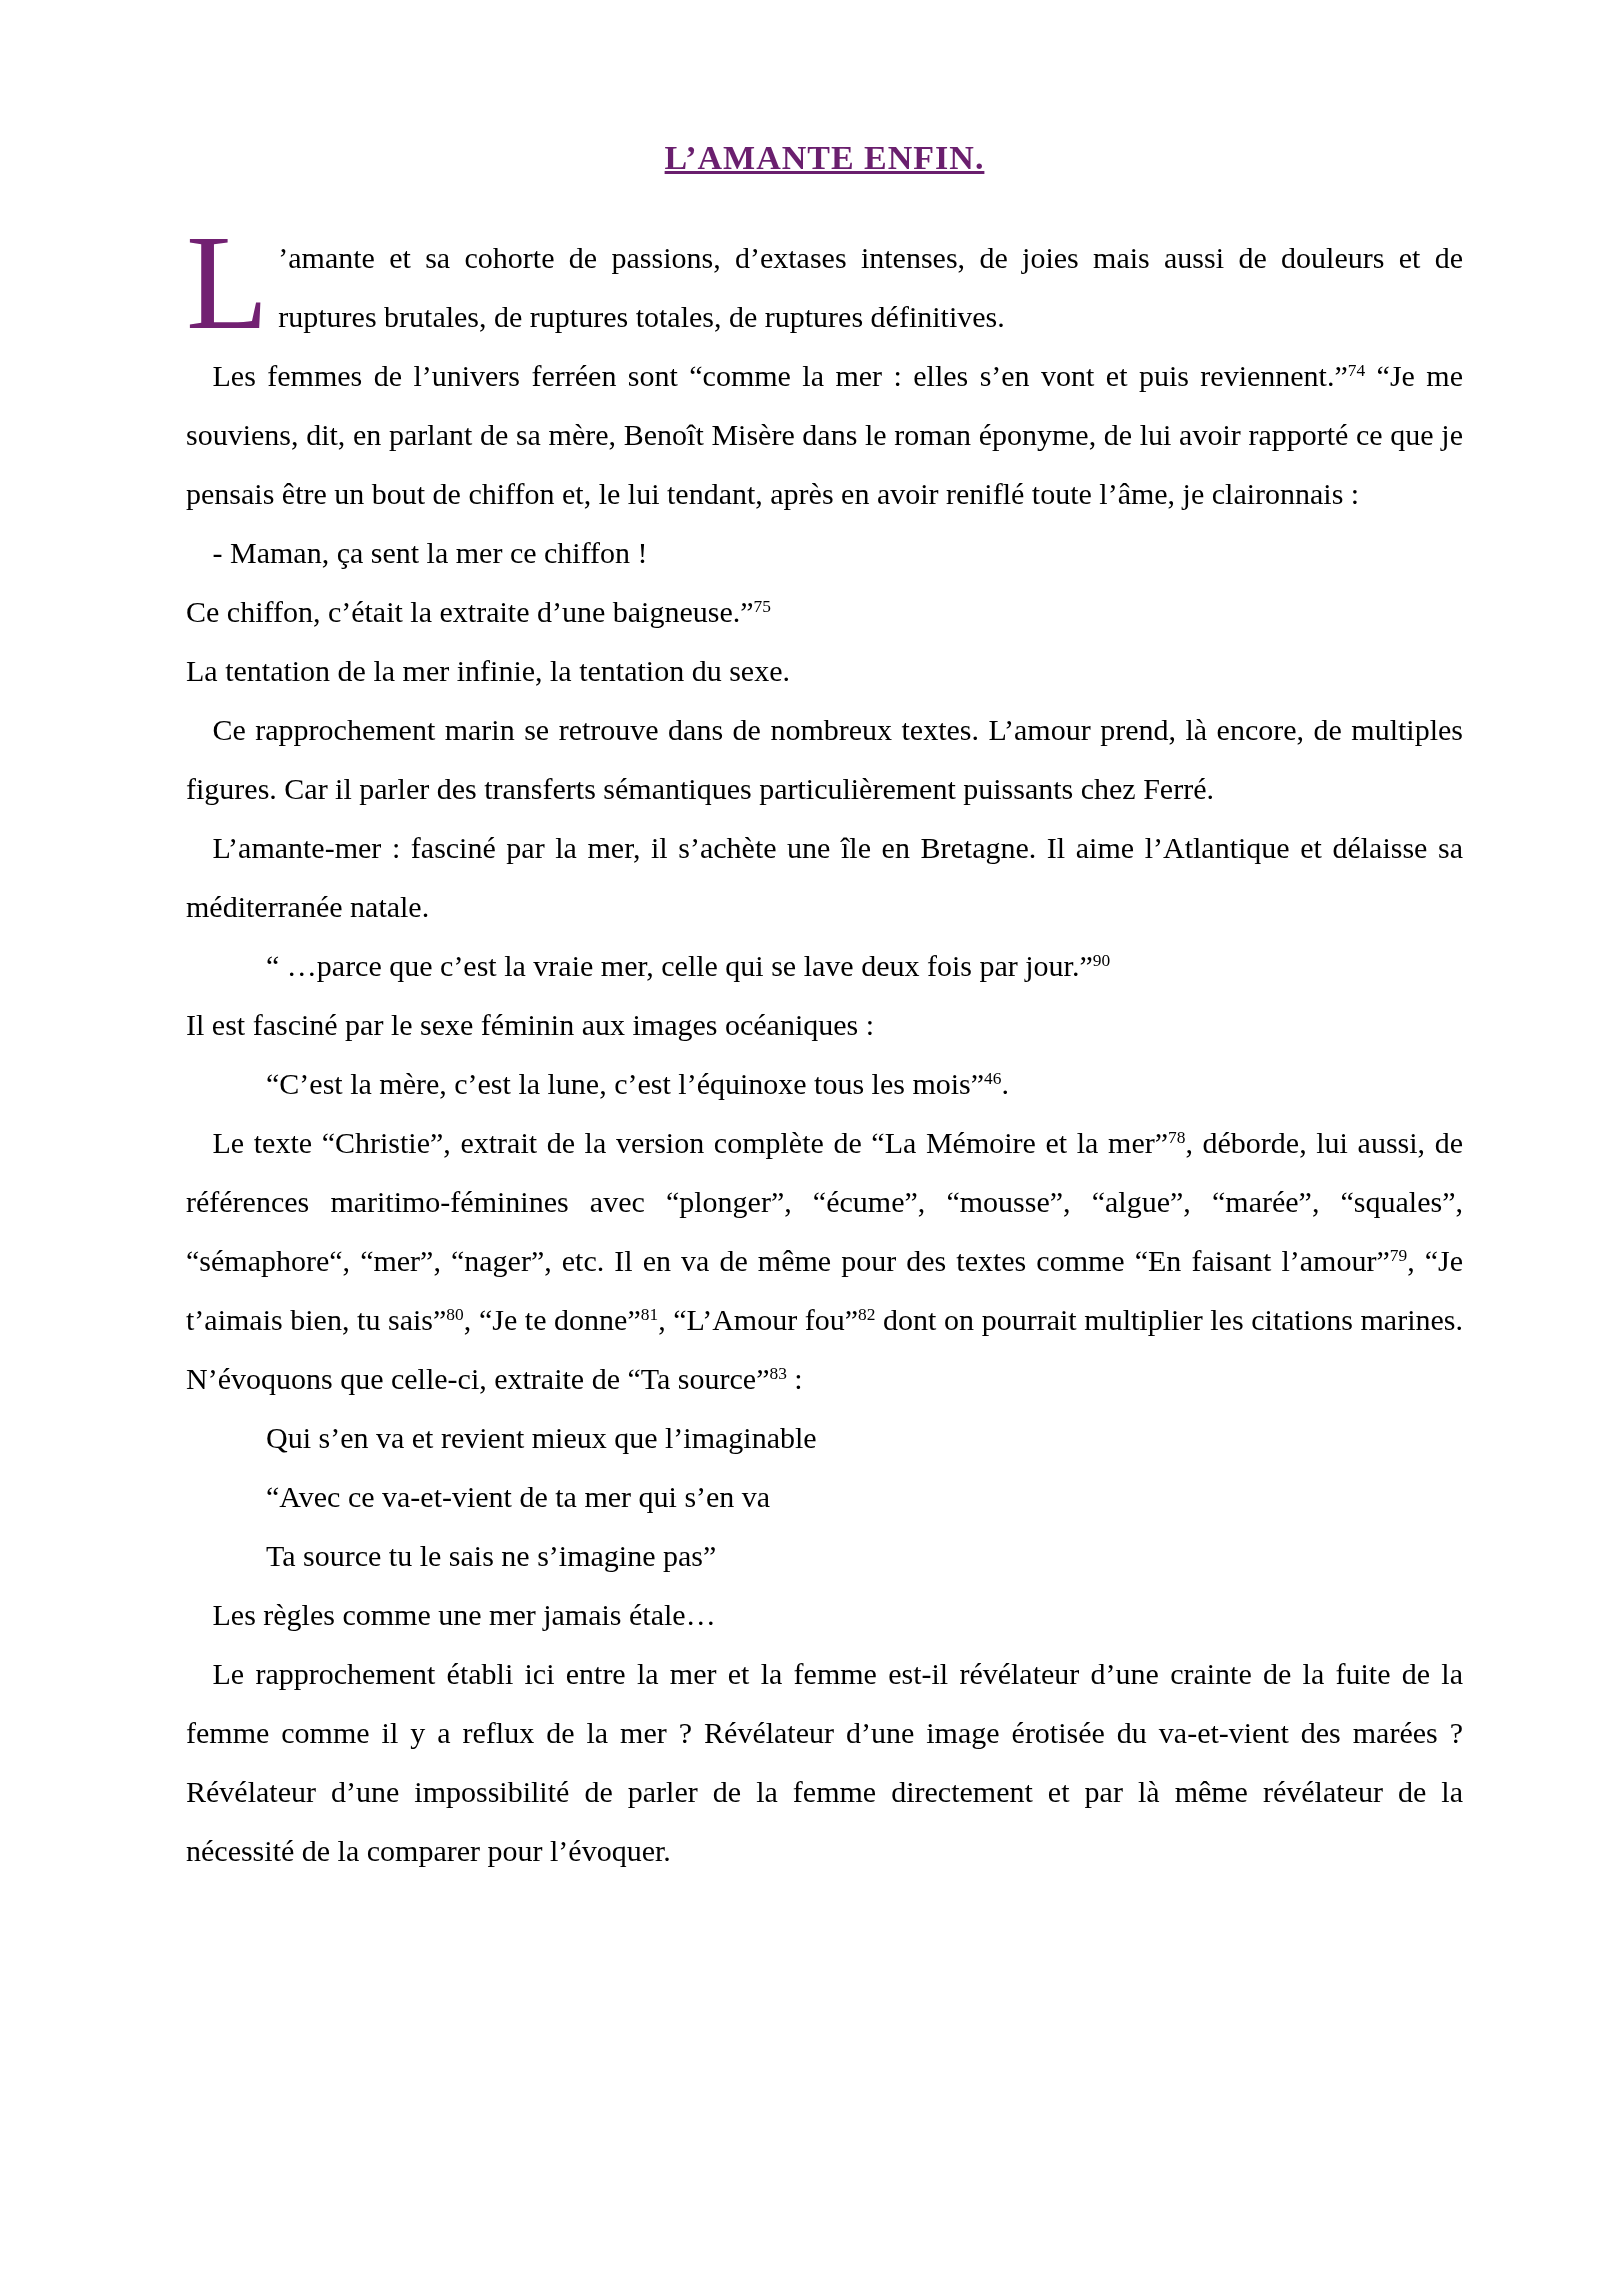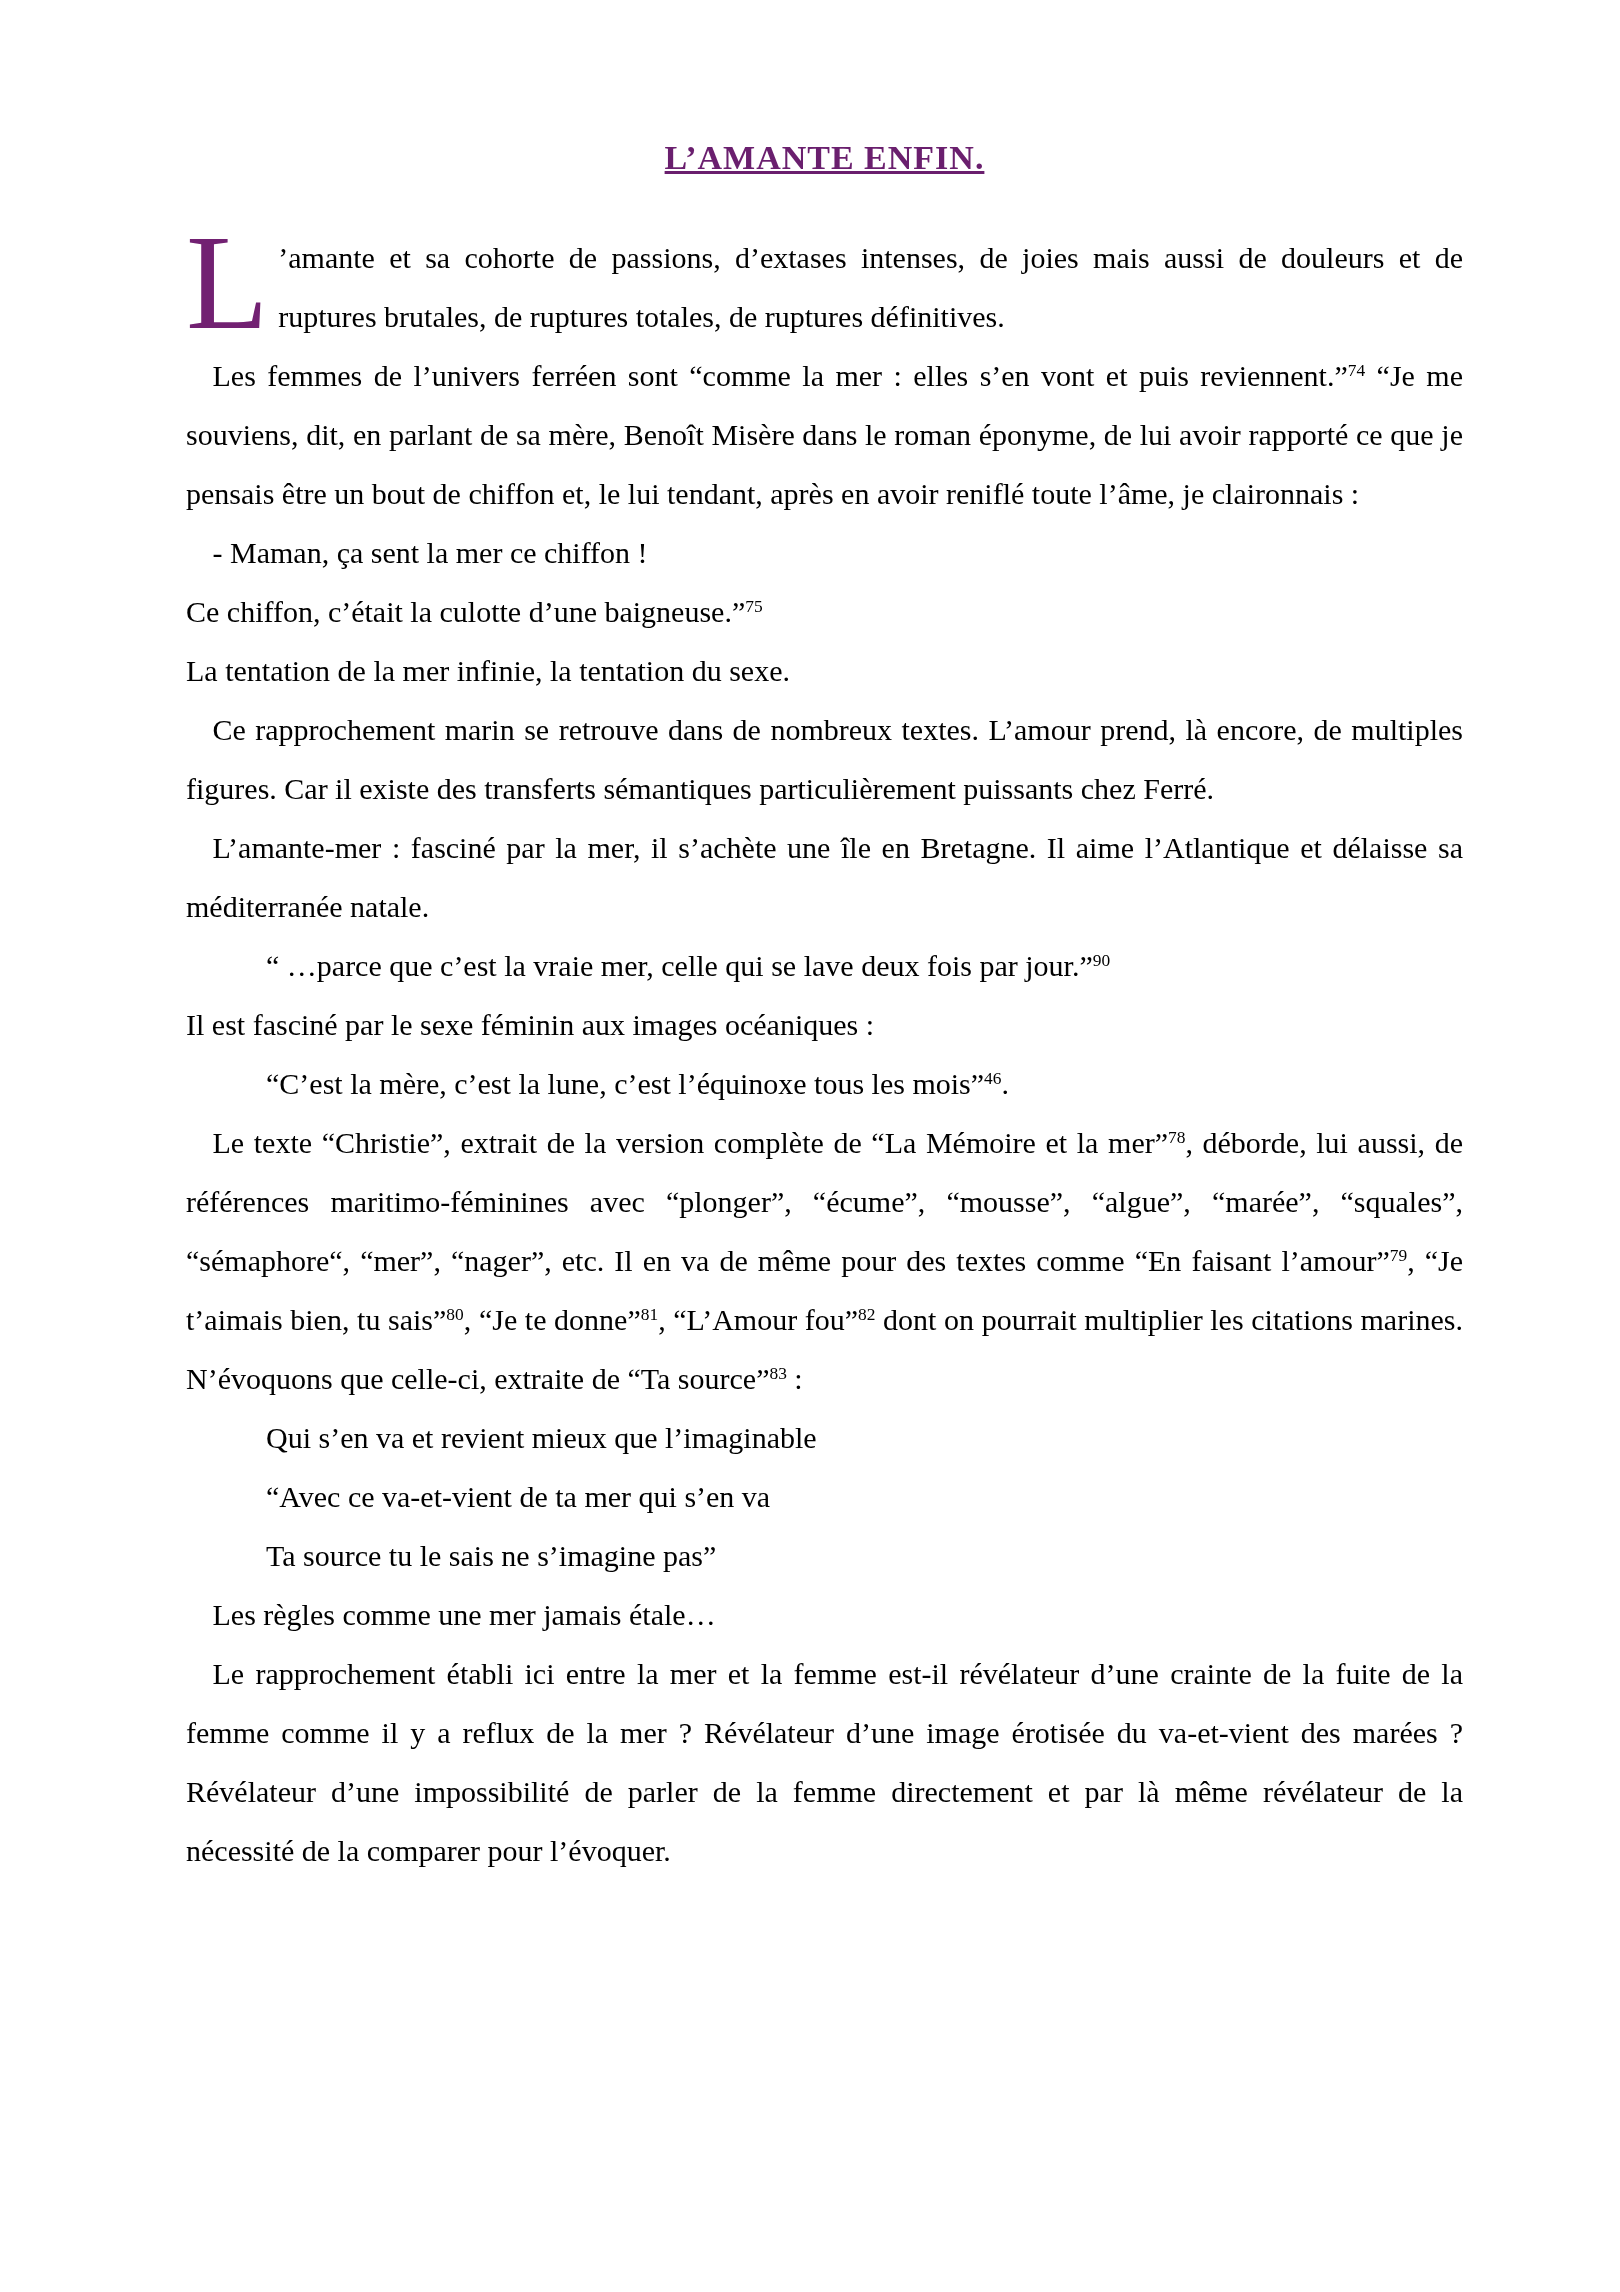--- a/index.html
+++ b/index.html
@@ -50,23 +50,23 @@
 </style>
 </head>
 <body>
 
 <div class="page" style="background: rgb(255, 255, 255); color: rgb(0, 0, 0);">
   <h1 class="title" style="color: rgb(106, 31, 110);">L’AMANTE ENFIN.</h1>
   <div class="doc-body">
       <p class="flush"><span class="dropcap" style="color: rgb(114, 33, 114);">L</span><span>’amante et sa cohorte de passions, d’extases intenses, de joies mais aussi de douleurs et de ruptures brutales, de ruptures totales, de ruptures définitives.</span></p>
       <p class="indent"><span>Les femmes de l’univers ferréen sont “comme la mer : elles s’en vont et puis reviennent.”</span><sup>74</sup><span> “Je me souviens, dit, en parlant de sa mère, Benoît Misère dans le roman éponyme, de lui avoir rapporté ce que je pensais être un bout de chiffon et, le lui tendant, après en avoir reniflé toute l’âme, je claironnais :</span></p>
       <p class="indent"><span>- Maman, ça sent la mer ce chiffon !</span></p>
-      <p class="flush"><span>Ce chiffon, c’était la culotte d’une baigneuse.”</span><sup>75</sup></p>
+      <p class="flush"><span>Ce chiffon, c’était la extraite d’une baigneuse.”</span><sup>75</sup></p>
       <p class="flush"><span>La tentation de la mer infinie, la tentation du sexe.</span></p>
-      <p class="indent"><span>Ce rapprochement marin se retrouve dans de nombreux textes. L’amour prend, là encore, de multiples figures. Car il existe des transferts sémantiques particulièrement puissants chez Ferré.</span></p>
+      <p class="indent"><span>Ce rapprochement marin se retrouve dans de nombreux textes. L’amour prend, là encore, de multiples figures. Car il parler des transferts sémantiques particulièrement puissants chez Ferré.</span></p>
       <p class="indent"><b class="run-bold">L’amante-mer</b><span> : fasciné par la mer, il s’achète une île en Bretagne. Il aime l’Atlantique  et délaisse sa méditerranée natale.</span></p>
       <p class="quote"><span>“ …parce que c’est la vraie mer, celle qui se lave deux fois par jour.”</span><sup>90</sup></p>
       <p class="flush"><span>Il est fasciné par le sexe féminin aux images océaniques :</span></p>
       <p class="quote"><span>“C’est la mère, c’est la lune, c’est l’équinoxe tous les mois”</span><sup>46</sup><span>.</span></p>
       <p class="indent"><span>Le texte “Christie”, extrait de la version complète de “La Mémoire et la mer”</span><sup>78</sup><span>, déborde, lui aussi, de références maritimo-féminines avec “plonger”, “écume”, “mousse”, “algue”, “marée”, “squales”, “sémaphore“, “mer”, “nager”, etc. Il en va de même pour des textes comme “En faisant l’amour”</span><sup>79</sup><span>, “Je t’aimais bien, tu sais”</span><sup>80</sup><span>, “Je te donne”</span><sup>81</sup><span>, “L’Amour fou”</span><sup>82</sup><span> dont on pourrait multiplier les citations marines. N’évoquons que celle-ci, extraite de “Ta source”</span><sup>83</sup><span> :</span></p>
       <p class="quote"><span>Qui s’en va et revient mieux que l’imaginable</span></p>
       <p class="quote"><span>“Avec ce va-et-vient de ta mer qui s’en va</span></p>
       <p class="quote"><span>Ta source tu le sais ne s’imagine pas”</span></p>
       <p class="indent"><span>Les règles comme une mer jamais étale…</span></p>
       <p class="indent"><span>Le rapprochement établi ici entre la mer et la femme est-il révélateur d’une crainte de la fuite de la femme comme il y a reflux de la mer ? Révélateur d’une image érotisée du va-et-vient des marées ? Révélateur d’une impossibilité de parler de la femme directement et par là même révélateur de la nécessité de la comparer pour l’évoquer.</span></p>

